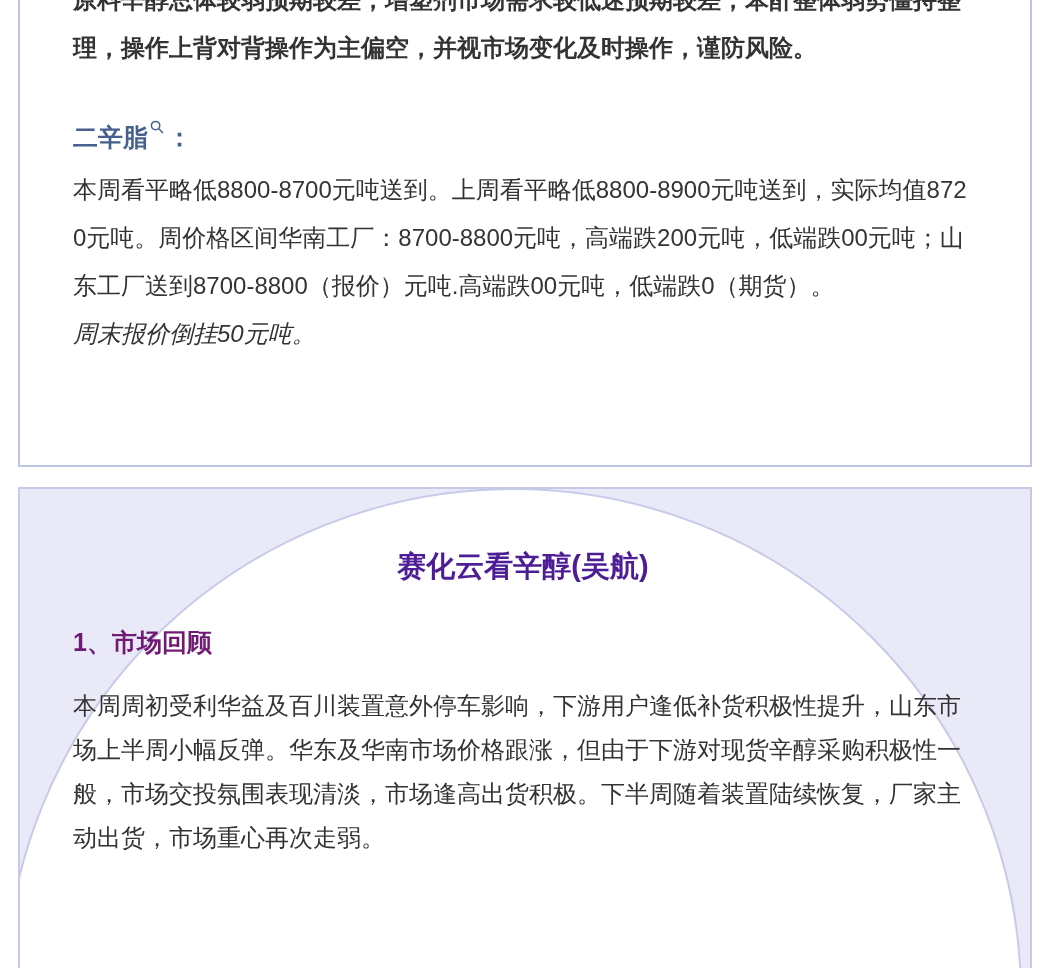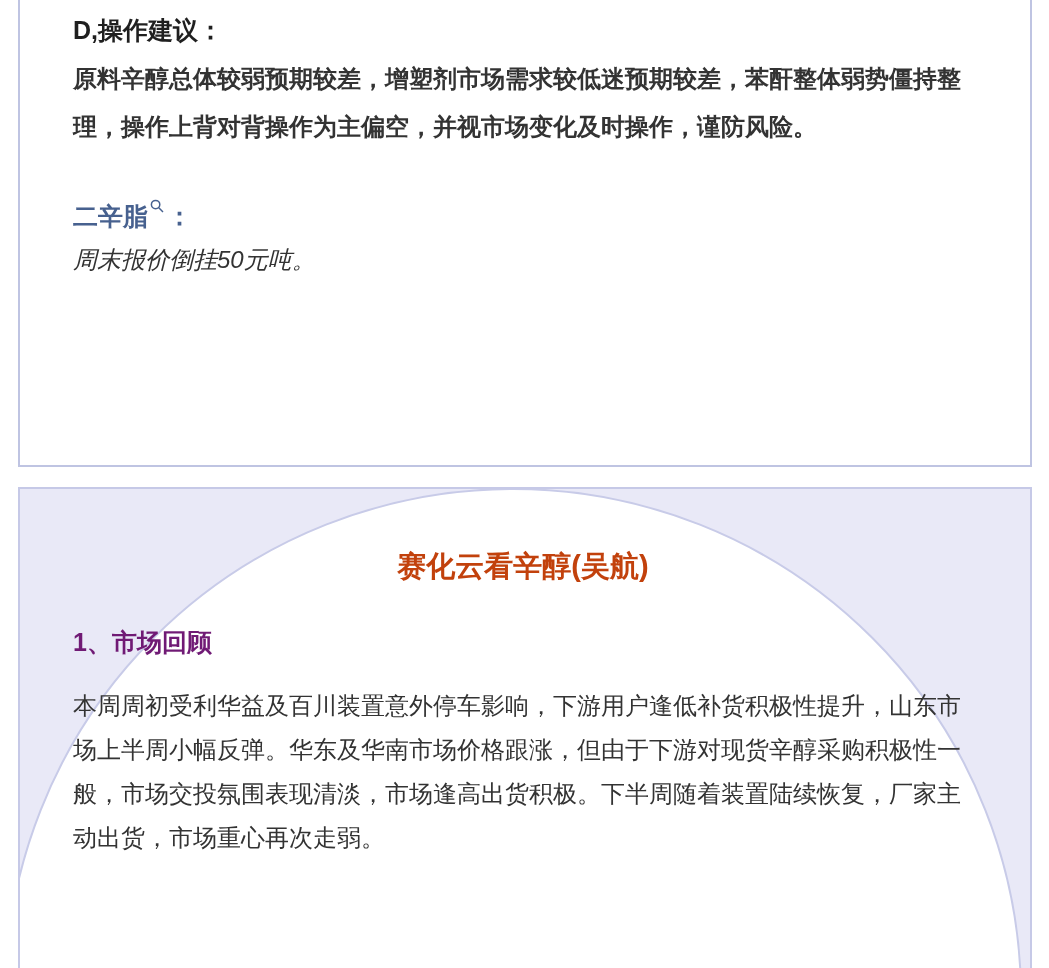--- a/index.html
+++ b/index.html
@@ -95,52 +95,52 @@
   .card2-content {
     position: relative;
     z-index: 1;
     padding: 0 57px 0 53px;
   }
   .card2-title {
     margin-top: 59px;
     font-size: 29px;
     font-weight: 700;
     line-height: 36px;
-    color: #c2410c;
+    color: #4c1d95;
     text-align: center;
   }
   .card2 .h2-bold {
     margin: 40px 0 0 0;
     font-size: 25px;
     font-weight: 700;
     color: #701a75;
     line-height: 36px;
   }
   .card2 .para {
     line-height: 44px;
   }
   .card2 .para1 { margin-top: 35px; }
   .card2 .para2 { margin-top: 24px; }
 </style>
 </head>
 <body>
 
 <div class="card1">
   <div class="card1-content">
-    <div class="h-bold">D,操作建议：</div>
 
     <p class="para para1">原料辛醇总体较弱预期较差，增塑剂市场需求较低迷预期较差，苯酐整体弱势僵持整理，操作上背对背操作为主偏空，并视市场变化及时操作，谨防风险。</p>
 
     <div class="term-line">
       <span class="term-link">二辛脂</span><span class="sup-icon"><svg width="15" height="15" viewBox="0 0 15 15">
           <circle cx="5.6" cy="5.6" r="4.2" fill="none" stroke="#47618f" stroke-width="1.5"></circle>
           <line x1="8.8" y1="8.8" x2="13" y2="13" stroke="#47618f" stroke-width="1.5"></line>
         </svg></span><span class="term-colon">：</span>
     </div>
 
+    <p class="para para2">本周看平略低8800-8700元吨送到。上周看平略低8800-8900元吨送到，实际均值8720元吨。周价格区间华南工厂：8700-8800元吨，高端跌200元吨，低端跌00元吨；山东工厂送到8700-8800（报价）元吨.高端跌00元吨，低端跌0（期货）。</p>
 
     <p class="para para3">周末报价倒挂50元吨。</p>
   </div>
 </div>
 
 <div class="card2">
   <div class="big-circle"></div>
   <div class="card2-content">
     <div class="card2-title">赛化云看辛醇(吴航)</div>
 

